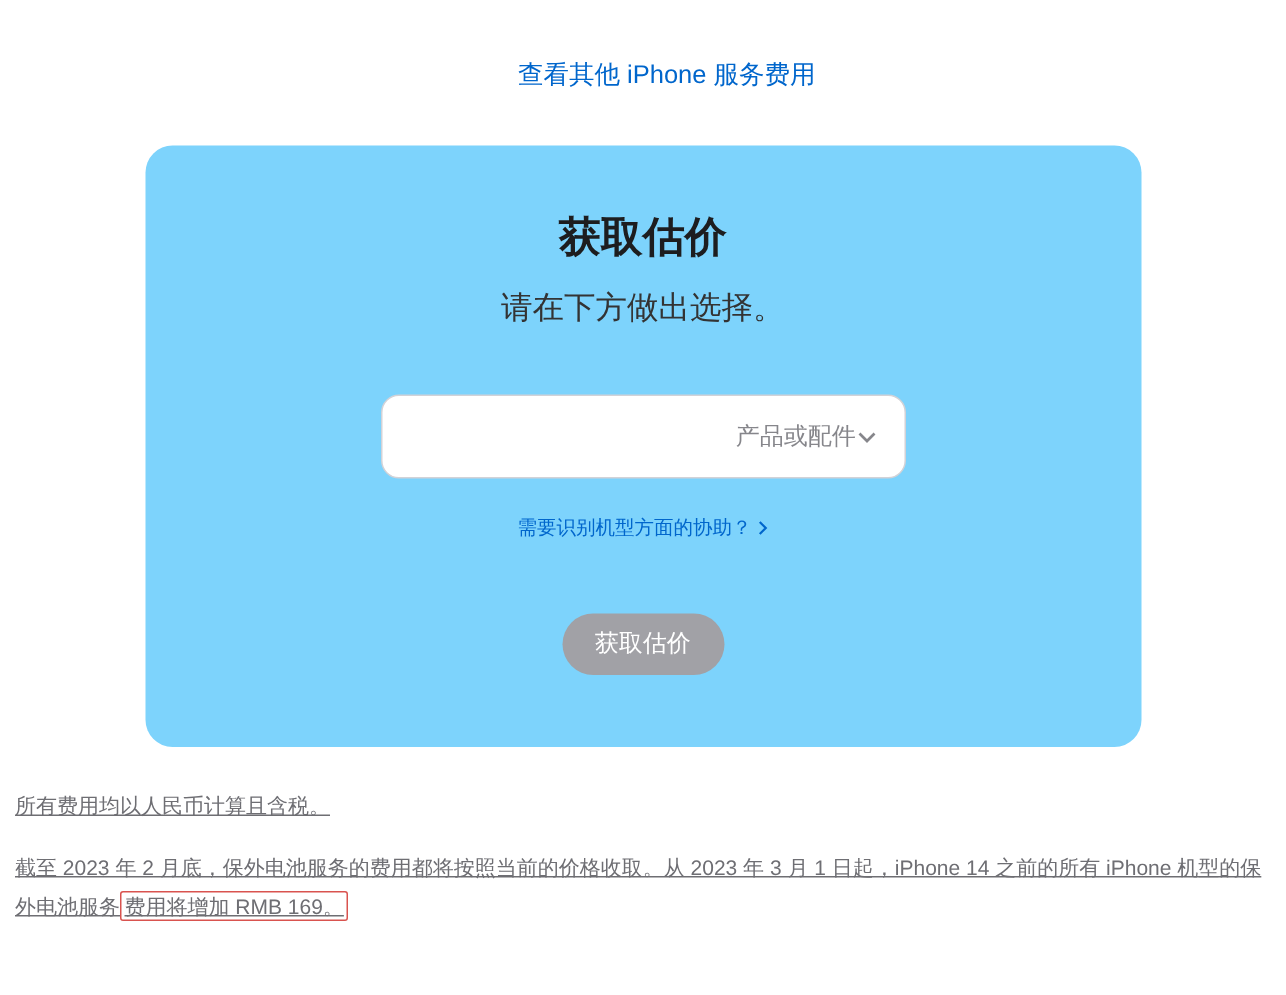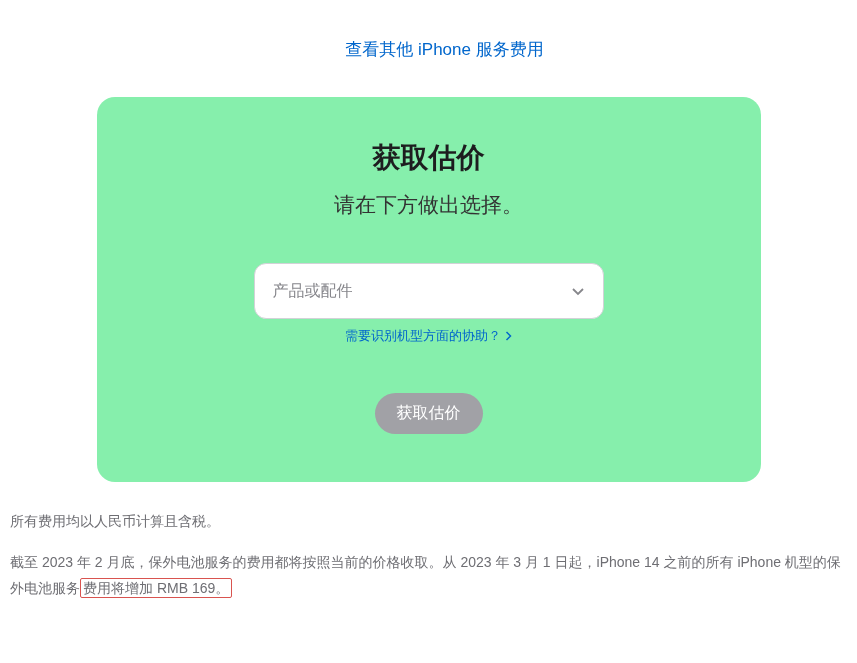--- a/index.html
+++ b/index.html
@@ -22,46 +22,46 @@
     }
     .top-link a {
       color: #0066cc;
       text-decoration: none;
       font-size: 17px;
       cursor: pointer;
     }
     .card {
       width: 664px;
       margin: 0 auto;
-      background: #86efac;
+      background: #7dd3fc;
       border-radius: 18px;
       padding: 42px 40px 48px 40px;
       text-align: center;
     }
     .card-title {
       font-size: 28px;
       font-weight: 600;
       color: #1d1d1f;
       margin-bottom: 14px;
     }
     .card-subtitle {
       font-size: 21px;
       color: #333;
       margin-bottom: 44px;
     }
     .dropdown {
       width: 350px;
       height: 56px;
-      margin: 0 auto 2px auto;
+      margin: 0 auto 18px auto;
       background: #fff;
       border: 1px solid #d2d2d7;
       border-radius: 12px;
       display: flex;
       align-items: center;
-      justify-content: space-between;
+      justify-content: flex-end;
       padding: 0 18px;
       cursor: pointer;
     }
     .dropdown-label {
       color: #86868b;
       font-size: 16px;
     }
     .chevron {
       width: 14px;
       height: 14px;
@@ -94,20 +94,21 @@
       cursor: pointer;
     }
     .footer-text {
       padding: 26px 10px 0 10px;
       font-size: 14px;
       color: #6e6e73;
       line-height: 1.9;
     }
     .footer-para {
       margin-bottom: 14px;
+      text-decoration: underline;
     }
     .highlight {
       border: 1px solid #d9534f;
       padding: 1px 2px;
       border-radius: 2px;
     }
   </style>
 </head>
 <body>
 

